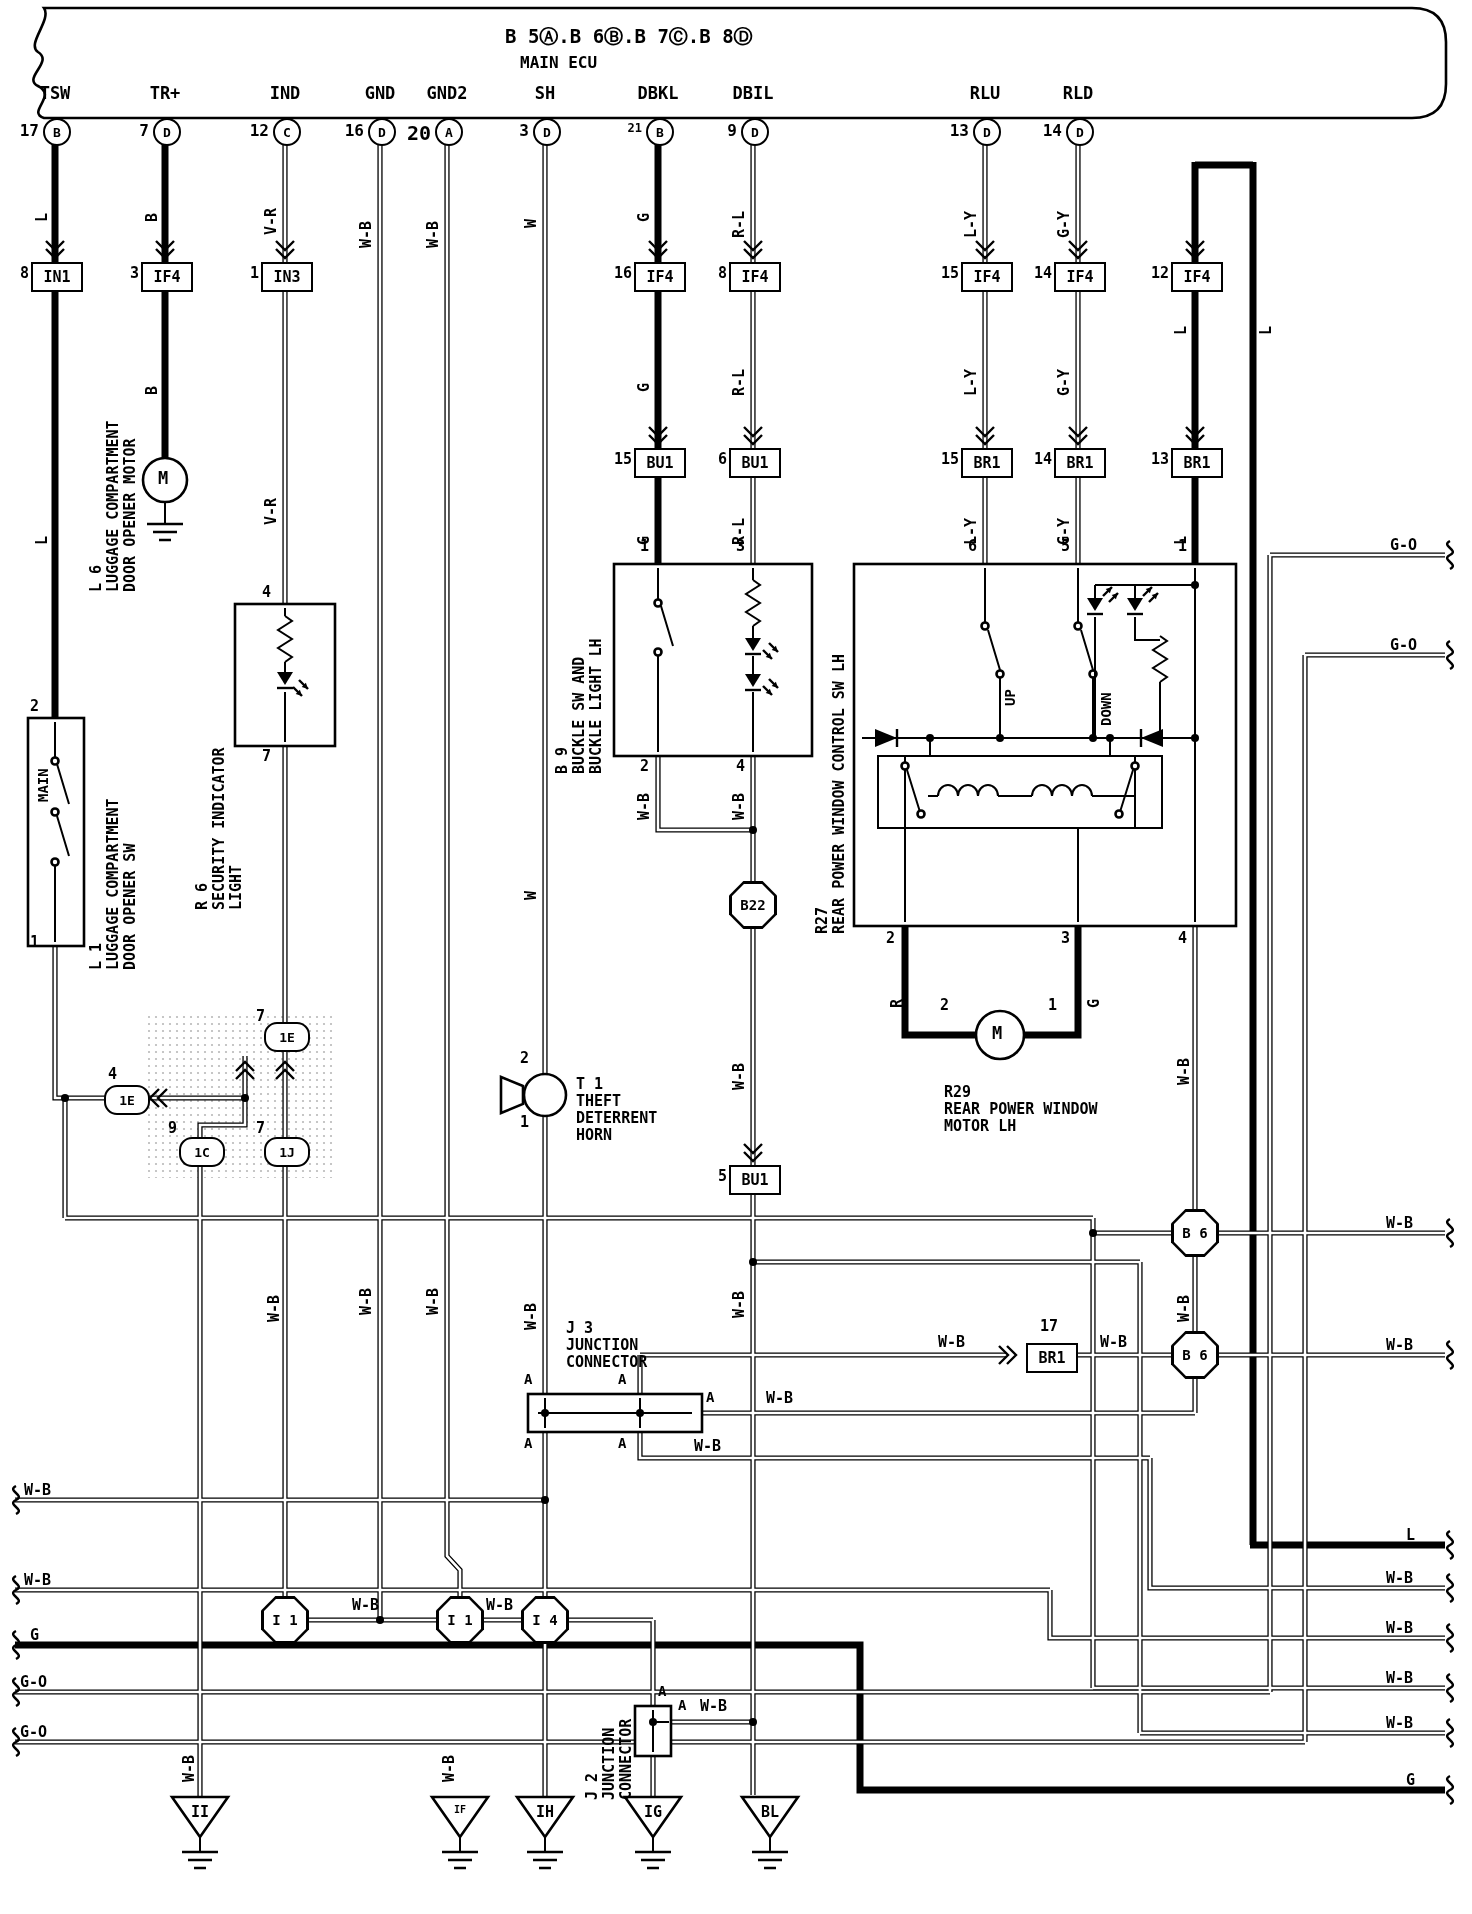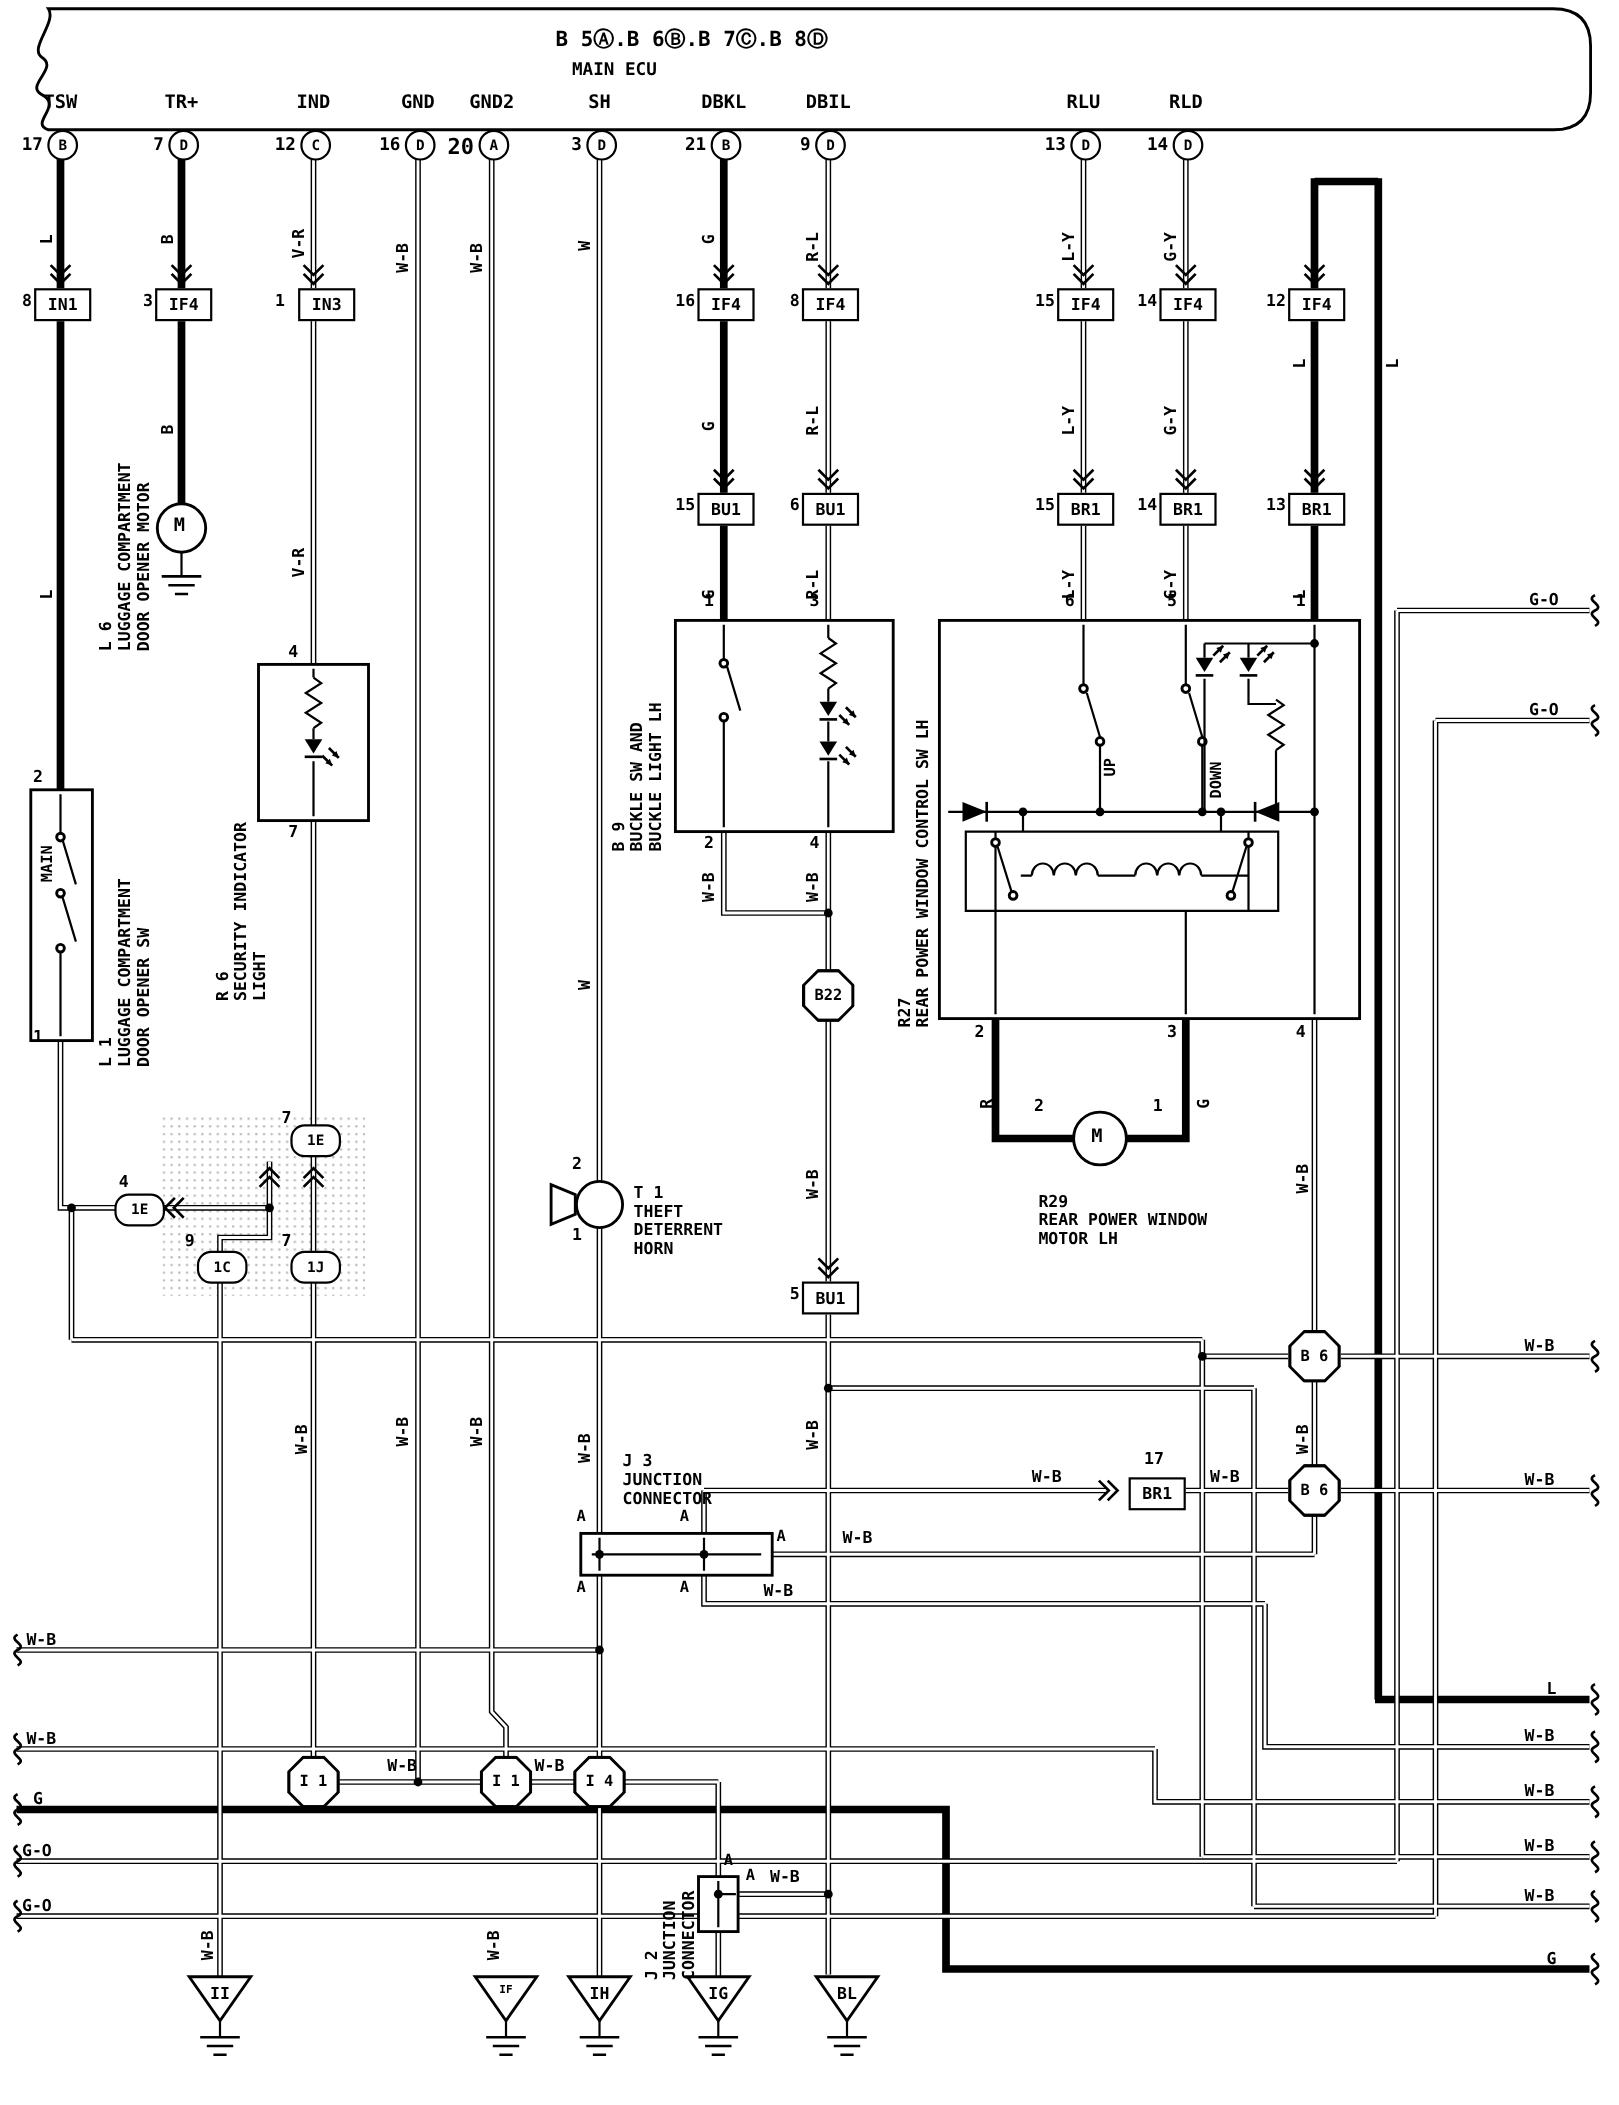--- a/index.html
+++ b/index.html
@@ -362,37 +362,37 @@
       <div class="lbl c" style="left: 335px; top: 84px; width: 90px; font-size: 17px;">GND</div>
       <div class="lbl r" style="left: 330px; top: 122px; width: 34px; font-size: 16px;">16</div>
       <div class="circle" style="left: 368px; top: 118px;">D</div>
       <div class="lbl c" style="left: 402px; top: 84px; width: 90px; font-size: 17px;">GND2</div>
       <div class="lbl r" style="left: 397px; top: 122px; width: 34px; font-size: 20px;">20</div>
       <div class="circle" style="left: 435px; top: 118px;">A</div>
       <div class="lbl c" style="left: 500px; top: 84px; width: 90px; font-size: 17px;">SH</div>
       <div class="lbl r" style="left: 495px; top: 122px; width: 34px; font-size: 16px;">3</div>
       <div class="circle" style="left: 533px; top: 118px;">D</div>
       <div class="lbl c" style="left: 613px; top: 84px; width: 90px; font-size: 17px;">DBKL</div>
-      <div class="lbl r" style="left: 608px; top: 122px; width: 34px; font-size: 16px;">21</div>
+      <div class="lbl r" style="left: 608px; top: 122px; width: 34px; font-size: 12px;">21</div>
       <div class="circle" style="left: 646px; top: 118px;">B</div>
       <div class="lbl c" style="left: 708px; top: 84px; width: 90px; font-size: 17px;">DBIL</div>
       <div class="lbl r" style="left: 703px; top: 122px; width: 34px; font-size: 16px;">9</div>
       <div class="circle" style="left: 741px; top: 118px;">D</div>
       <div class="lbl c" style="left: 940px; top: 84px; width: 90px; font-size: 17px;">RLU</div>
       <div class="lbl r" style="left: 935px; top: 122px; width: 34px; font-size: 16px;">13</div>
       <div class="circle" style="left: 973px; top: 118px;">D</div>
       <div class="lbl c" style="left: 1033px; top: 84px; width: 90px; font-size: 17px;">RLD</div>
       <div class="lbl r" style="left: 1028px; top: 122px; width: 34px; font-size: 16px;">14</div>
       <div class="circle" style="left: 1066px; top: 118px;">D</div>
       <div class="lbl r" style="left: -7px; top: 265px; width: 36px; font-size: 15px;">8</div>
       <div class="cbox" style="left: 31px; top: 262px;">IN1</div>
       <div class="lbl r" style="left: 103px; top: 265px; width: 36px; font-size: 15px;">3</div>
       <div class="cbox" style="left: 141px; top: 262px;">IF4</div>
       <div class="lbl r" style="left: 223px; top: 265px; width: 36px; font-size: 15px;">1</div>
-      <div class="cbox" style="left: 261px; top: 262px; margin-left: 10px;">IN3</div>
+      <div class="cbox" style="left: 261px; top: 262px;">IN3</div>
       <div class="lbl r" style="left: 596px; top: 265px; width: 36px; font-size: 15px;">16</div>
       <div class="cbox" style="left: 634px; top: 262px;">IF4</div>
       <div class="lbl r" style="left: 691px; top: 265px; width: 36px; font-size: 15px;">8</div>
       <div class="cbox" style="left: 729px; top: 262px;">IF4</div>
       <div class="lbl r" style="left: 923px; top: 265px; width: 36px; font-size: 15px;">15</div>
       <div class="cbox" style="left: 961px; top: 262px;">IF4</div>
       <div class="lbl r" style="left: 1016px; top: 265px; width: 36px; font-size: 15px;">14</div>
       <div class="cbox" style="left: 1054px; top: 262px;">IF4</div>
       <div class="lbl r" style="left: 1133px; top: 265px; width: 36px; font-size: 15px;">12</div>
       <div class="cbox" style="left: 1171px; top: 262px;">IF4</div>

